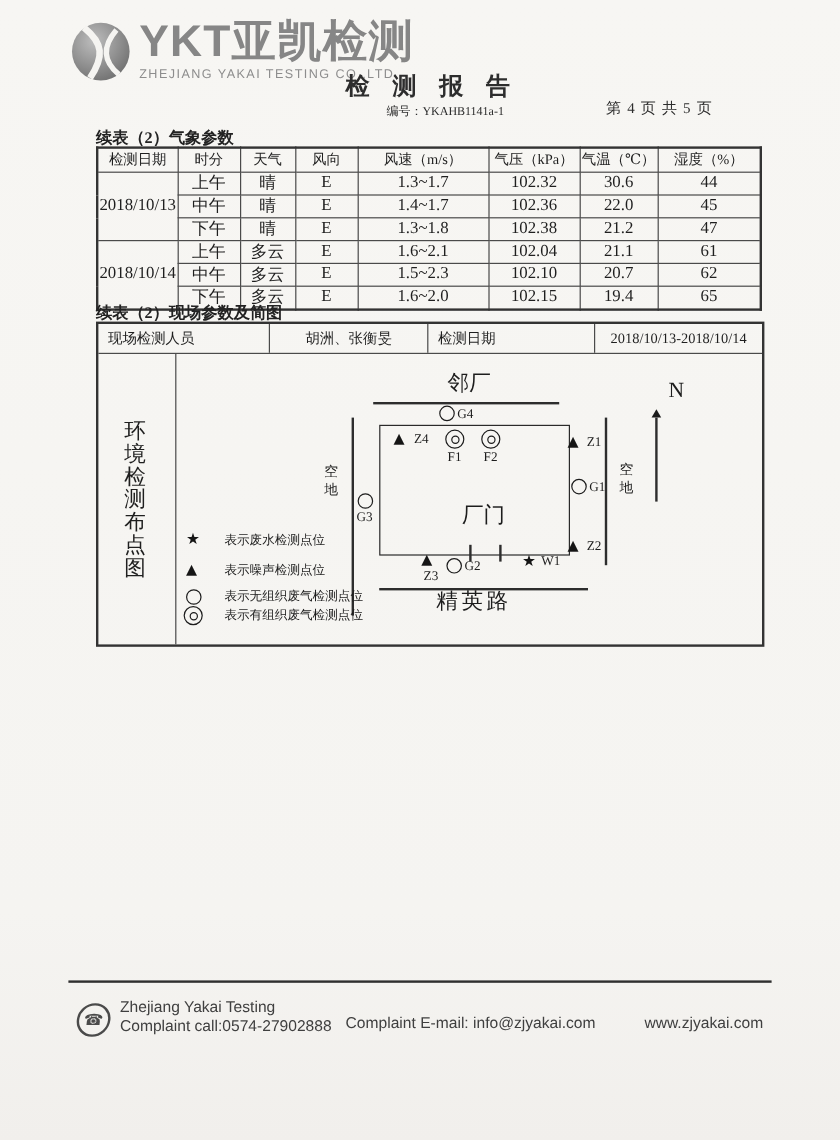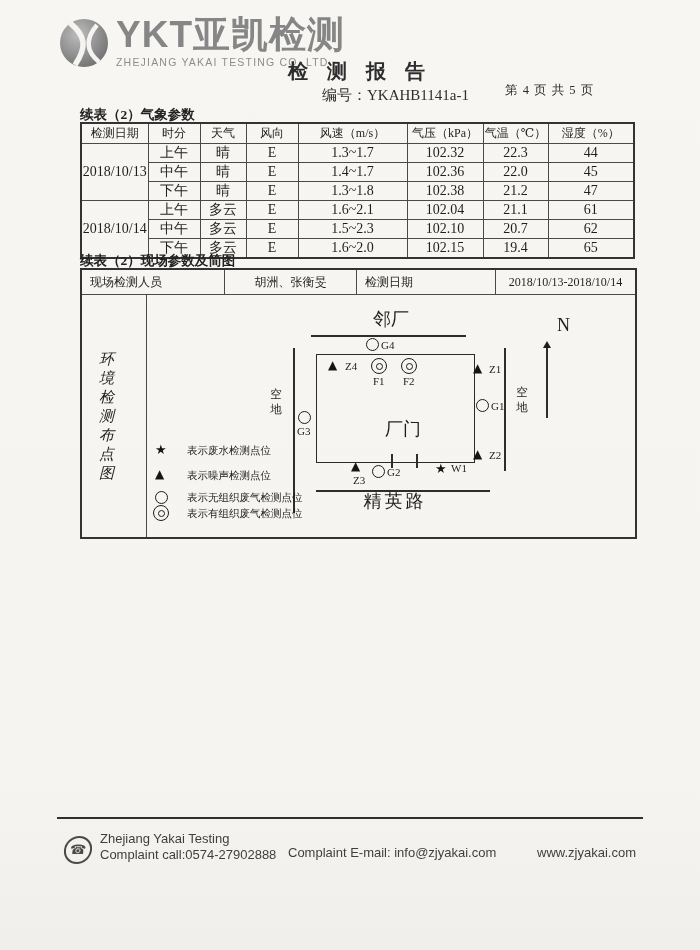--- a/index.html
+++ b/index.html
@@ -12,39 +12,39 @@
   }
   .abs{position:absolute;}
 
   
   .logo-row{left:58px;top:16px;display:flex;align-items:flex-start;}
   .logo-mark{width:54px;height:54px;}
   .brand-text{margin-left:4px;}
   .brand-line{font-family:"Liberation Sans","DejaVu Sans",sans-serif;font-weight:900;font-size:37px;line-height:38px;color:#868686;letter-spacing:1px;white-space:nowrap;}
   .brand-sub{font-family:"Liberation Sans","DejaVu Sans",sans-serif;font-size:10.5px;color:#8d8d8d;letter-spacing:1.2px;margin-top:2px;}
   .report-title{left:288px;top:58px;font-size:20px;font-weight:bold;letter-spacing:7px;color:#2d2d2d;}
-  .report-no{left:322px;top:86px;font-size:15px;color:#2d2d2d;}
+  .report-no{left:322px;top:86px;font-size:10px;color:#2d2d2d;}
   .page-info{left:505px;top:82px;font-size:12.5px;color:#2d2d2d;letter-spacing:1px;}
 
   
   .sec-title{font-size:13.5px;font-weight:bold;color:#222;}
 
   
   table.wt{border-collapse:collapse;table-layout:fixed;width:553px;border:2px solid #333;}
   table.wt td,table.wt th{border:1px solid #4a4a4a;font-size:14px;font-weight:normal;text-align:center;padding:0;height:16px;color:#1f1f1f;}
   table.wt th{height:19px;font-size:12px;}
 
   
   .t2{left:80px;top:268px;width:553px;border:2px solid #333;background:transparent;}
   .t2-row1{display:flex;height:24px;border-bottom:1px solid #4a4a4a;}
   .t2-row1 .c{border-right:1px solid #4a4a4a;font-size:12px;display:flex;align-items:center;color:#1f1f1f;}
   .t2-row1 .c:last-child{border-right:none;}
   .t2-row2{display:flex;height:242px;}
   .t2-label{width:64px;border-right:1px solid #4a4a4a;display:flex;align-items:center;justify-content:center;}
-  .t2-label span{display:block;width:2em;font-size:15px;letter-spacing:3px;line-height:19px;color:#1f1f1f;font-style:italic;}
+  .t2-label span{display:block;width:2em;font-size:18px;letter-spacing:3px;line-height:19px;text-align:center;color:#1f1f1f;}
   .dgm{position:relative;flex:1;}
 
   
   .hline{background:#2d2d2d;height:1.5px;}
   .vline{background:#2d2d2d;width:1.5px;}
   .rect{border:1.5px solid #2a2a2a;background:transparent;}
   .circ{width:11px;height:11px;border:1.5px solid #1c1c1c;border-radius:50%;background:transparent;}
   .dcirc{width:14px;height:14px;border:1.5px solid #1c1c1c;border-radius:50%;display:flex;align-items:center;justify-content:center;}
   .dcirc i{display:block;width:5px;height:5px;border:1.5px solid #1c1c1c;border-radius:50%;}
   .tri{font-size:12px;line-height:12px;color:#151515;font-family:"DejaVu Sans",sans-serif;}
@@ -115,21 +115,21 @@
       <th>气温（℃）</th>
       <th>湿度（%）</th>
     </tr>
     <tr>
       <td rowspan="3">2018/10/13</td>
       <td>上午</td>
       <td>晴</td>
       <td>E</td>
       <td>1.3~1.7</td>
       <td>102.32</td>
-      <td>22.3</td>
+      <td>30.6</td>
       <td>44</td>
     </tr>
     <tr>
       <td>中午</td>
       <td>晴</td>
       <td>E</td>
       <td>1.4~1.7</td>
       <td>102.36</td>
       <td>22.0</td>
       <td>45</td>

